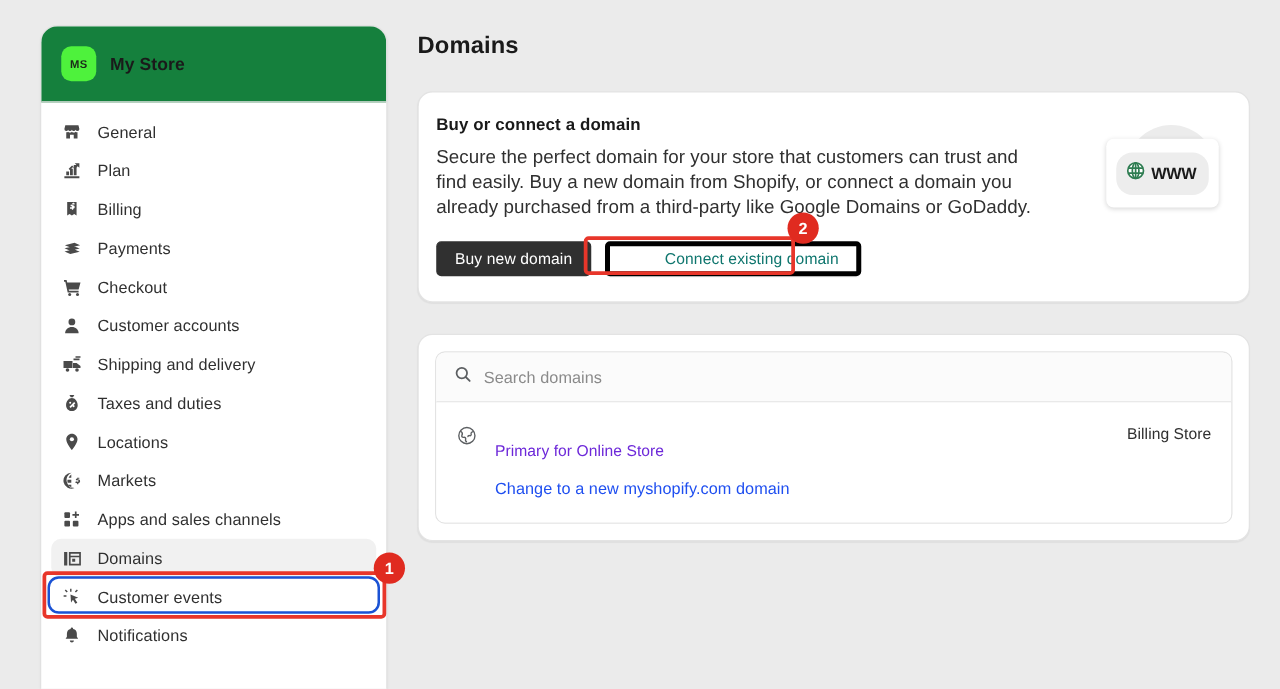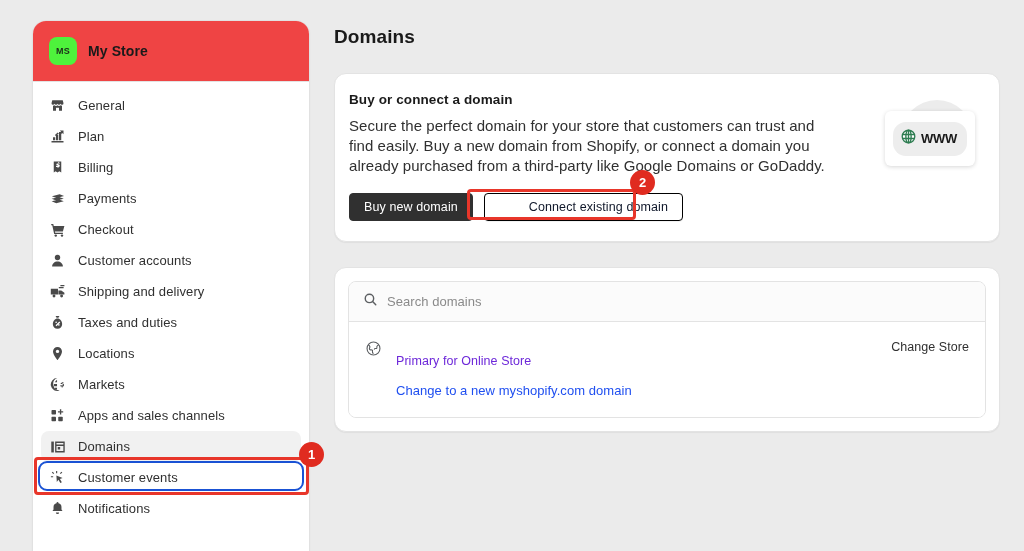--- a/index.html
+++ b/index.html
@@ -36,21 +36,21 @@
     width: 278px;
     background: #ffffff;
     border: 1px solid #e1e1e1;
     border-radius: 14px 14px 0 0;
     overflow: hidden;
     height: 540px;
     box-shadow: 0 1px 2px rgba(0,0,0,0.04);
   }
   .sidebar-header {
     height: 61px;
-    background: #ef4444;
+    background: #15803d;
     border-bottom: 1px solid #e3e3e3;
     display: flex;
     align-items: center;
     padding: 0 16px;
     gap: 11px;
   }
   .avatar {
     width: 28px;
     height: 28px;
     border-radius: 8px;
@@ -181,22 +181,22 @@
     letter-spacing: .1px;
   }
   .btn-primary {
     background: #303030;
     color: #ffffff;
     border: 1px solid #303030;
     font-weight: normal;
   }
   .btn-secondary {
     background: #ffffff;
-    color: #0f172a;
-    border: 1px solid #000000;
+    color: #0f766e;
+    border: 4px solid #000000;
     box-shadow: 0 1px 0 rgba(0,0,0,0.05);
     padding-left: 44px;
   }
 
   .www-art {
     position: absolute;
     right: 18px;
     top: 26px;
     width: 96px;
     height: 66px;
@@ -550,21 +550,21 @@
           <div class="domain-icon">
             <svg width="17" height="17" viewBox="0 0 20 20" fill="none" stroke="currentColor" stroke-width="1.3">
               <circle cx="10" cy="10" r="7.6"></circle>
               <path d="M4 5.6c1.6 1.1 2.1 2.6 1.4 3.9-.7 1.3.2 2.3 1.6 2.1 1.4-.2 2.2.7 1.8 2-.3 1.1.2 2 1.3 2.4M15.8 6.2c-1.2.3-2.1 1.2-1.8 2.3.3 1-.4 1.8-1.4 1.5-1-.3-1.8.4-1.5 1.4"></path>
             </svg>
           </div>
           <div class="domain-main">
             <div class="domain-sub">Primary for Online Store</div>
             <a class="domain-link">Change to a new myshopify.com domain</a>
           </div>
-          <div class="domain-right">Change Store</div>
+          <div class="domain-right">Billing Store</div>
         </div>
 
       </div>
     </div>
   </div>
 
   <div class="anno-rect r1"></div>
   <div class="anno-badge b1">1</div>
 
   <div class="anno-rect r2"></div>

